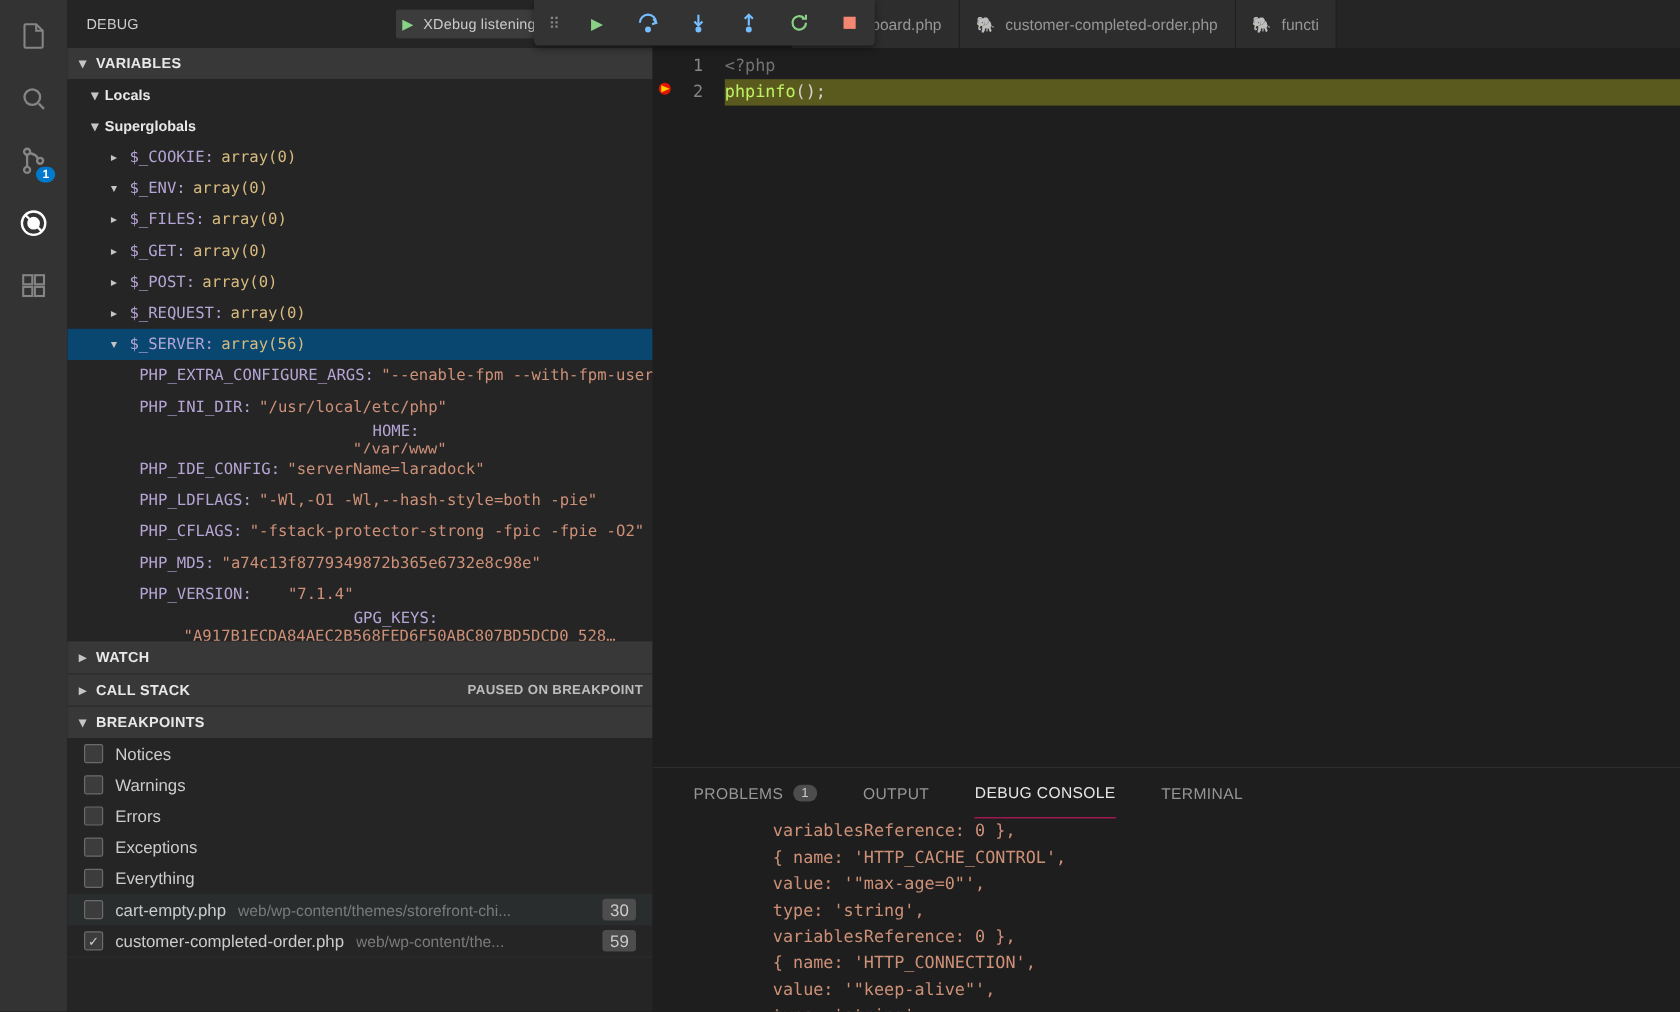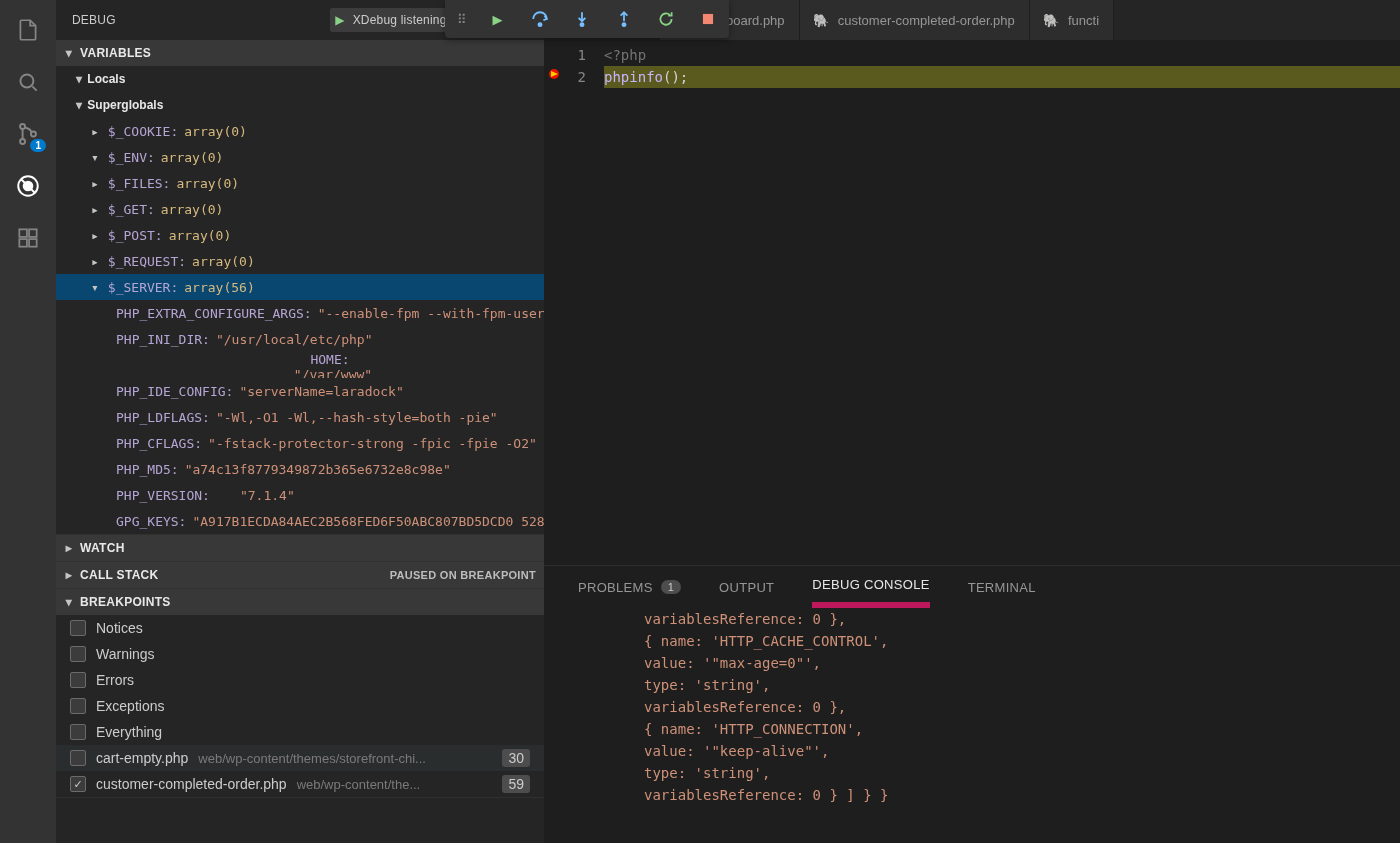--- a/index.html
+++ b/index.html
@@ -38,26 +38,26 @@
   .tab.active { background:#1e1e1e; color:#fff; }
   .tab .close { font-size:14px; color:#bbb; }
   .php-icon { color:#a074c4; font-size:13px; }
   .editor-body { flex:1; display:flex; background:#1e1e1e; font-family:"SF Mono",Menlo,monospace; font-size:14px; }
   .gutter { width:60px; text-align:right; color:#858585; padding:4px 18px 0 0; line-height:22px; position:relative; }
   .breakpoint-glyph { position:absolute; left:3px; top:27px; width:14px; height:14px; }
   .code { flex:1; padding:4px 0 0 0; line-height:22px; position:relative; }
   .code .line { height:22px; }
   .code .line.hl { background:#5b5a1e; }
   .php-open { color:#737373; }
-  .fn { color:#c4b5fd; }
+  .fn { color:#bef264; }
   .punct { color:#d4d4d4; }
-  .bottom-panel { height:278px; background:#1e1e1e; border-top:1px solid #2d2d2d; display:flex; flex-direction:column; }
+  .bottom-panel { height:204px; background:#1e1e1e; border-top:1px solid #2d2d2d; display:flex; flex-direction:column; }
   .bp-tabs { height:42px; display:flex; align-items:center; gap:38px; padding:0 34px; font-size:13px; color:#969696; }
   .bp-tab { cursor:pointer; display:flex; align-items:center; gap:8px; letter-spacing:0.3px; height:100%; }
-  .bp-tab.active { color:#e7e7e7; border-bottom:6px solid #be185d; }
+  .bp-tab.active { color:#e7e7e7; border-bottom:1px solid #be185d; }
   .count-badge { background:#4d4d4d; color:#ccc; border-radius:10px; padding:1px 7px; font-size:11px; }
   .console-out { flex:1; overflow:hidden; font-family:"SF Mono",Menlo,monospace; font-size:14px; color:#ce9178; padding:0 0 0 100px; line-height:22px; }
   .debug-toolbar { position:absolute; top:0; left:445px; height:38px; background:#333333; display:flex; align-items:center; padding:0 12px; gap:24px; border-radius:0 0 4px 4px; box-shadow:0 2px 6px rgba(0,0,0,0.4); z-index:10; }
   .debug-toolbar .dbt-icon { width:18px; height:18px; cursor:pointer; display:flex; align-items:center; justify-content:center; }
   .grip { color:#858585; letter-spacing:-2px; cursor:grab; }
 </style>
 </head>
 <body>
 
 <div class="app">
@@ -155,21 +155,21 @@
               <span class="var-str">"-fstack-protector-strong -fpic -fpie -O2"</span>
             </div>
             <div class="var-row" style="padding-left: 60px;">
               <span class="var-key">PHP_MD5:</span>
               <span class="var-str">"a74c13f8779349872b365e6732e8c98e"</span>
             </div>
             <div class="var-row" style="padding-left: 60px; gap: 24px;">
               <span class="var-key">PHP_VERSION:</span>
               <span class="var-str">"7.1.4"</span>
             </div>
-            <div class="var-row" style="padding-left: 60px;">
+            <div class="var-row" style="padding-left: 60px; flex-direction: column;">
               <span class="var-key">GPG_KEYS:</span>
               <span class="var-str">"A917B1ECDA84AEC2B568FED6F50ABC807BD5DCD0 528…</span>
             </div>
           </div>
       </div>
     </div>
 
     <div class="section">
         <div class="section-header">
           <span class="twisty">▸</span>

